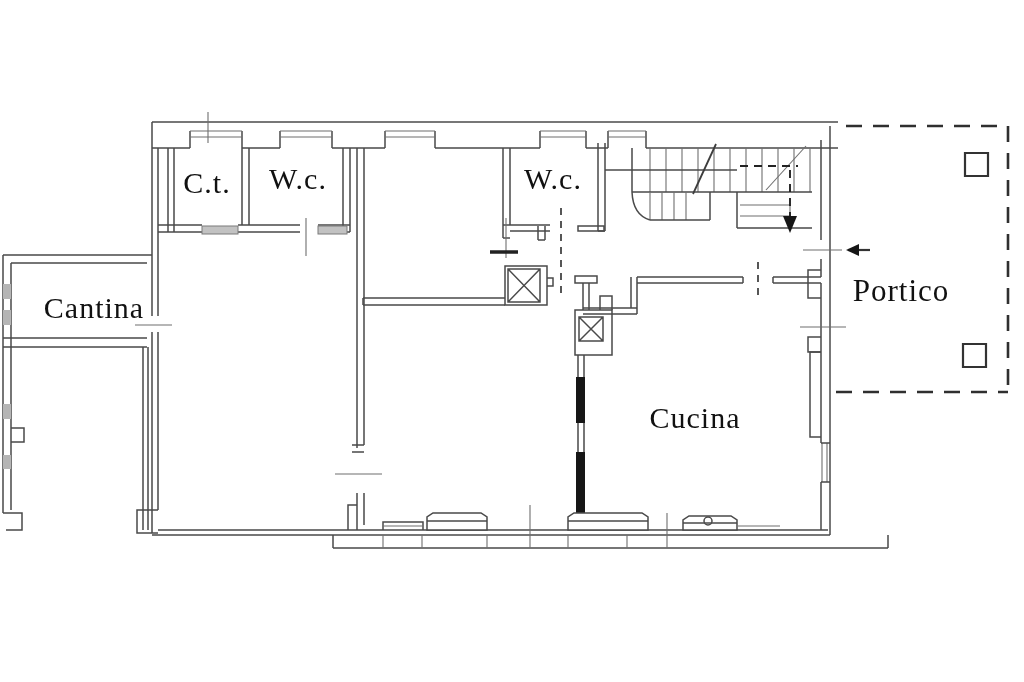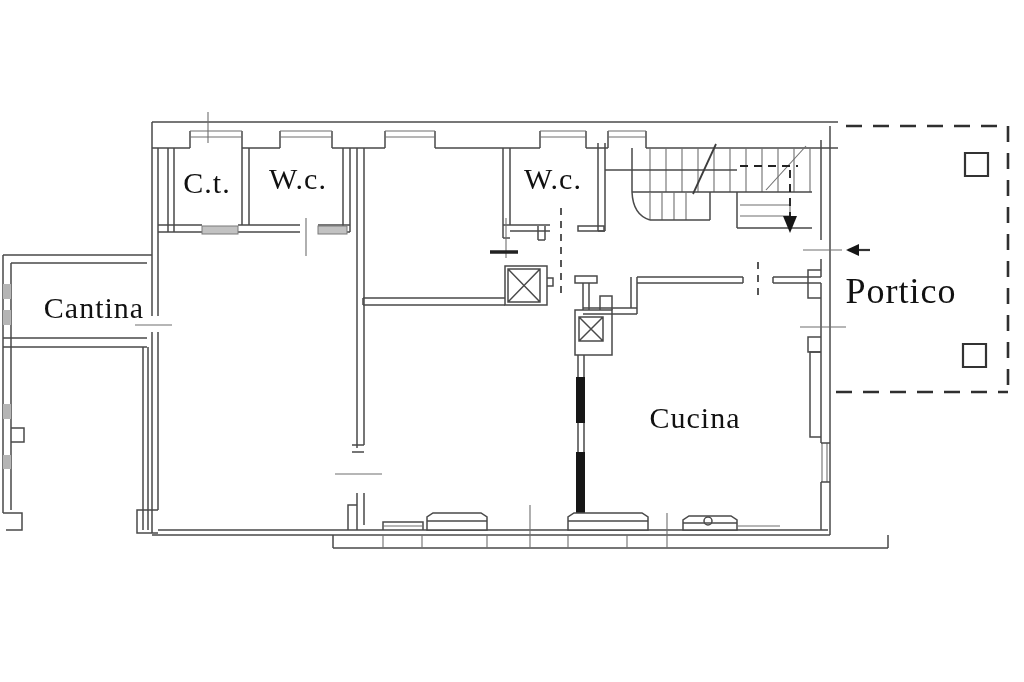--- a/index.html
+++ b/index.html
@@ -32,21 +32,21 @@
   
   .room-label{
     position:absolute;
     transform:translate(-50%,-50%);
     color:var(--text);
     font-size:30px;
     letter-spacing:1px;
     white-space:nowrap;
     user-select:none;
   }
-  .room-label.big{font-size:36px;}
+  .room-label.big{font-size:31px;}
 </style>
 </head>
 <body>
 
 <div class="canvas">
 
   <svg width="1024" height="682" viewBox="0 0 1024 682">
 
     <g>
       <path class="w" d="M152 122 H838"></path>

